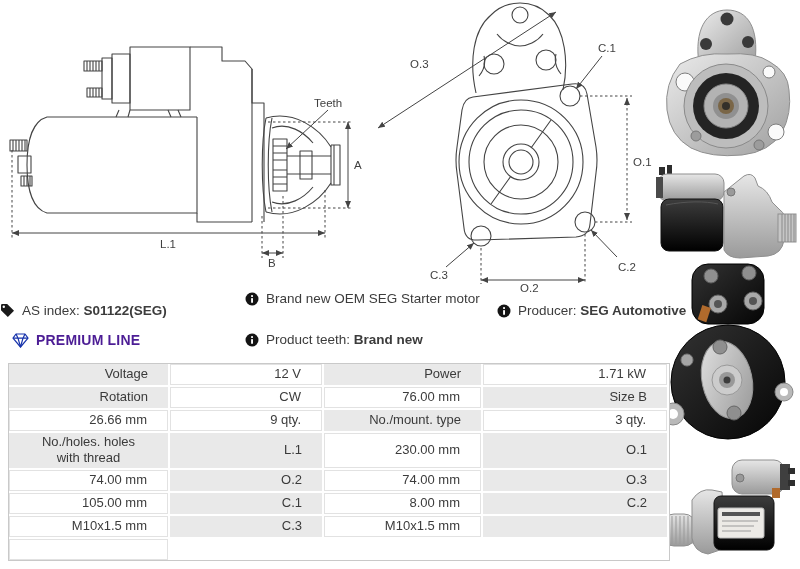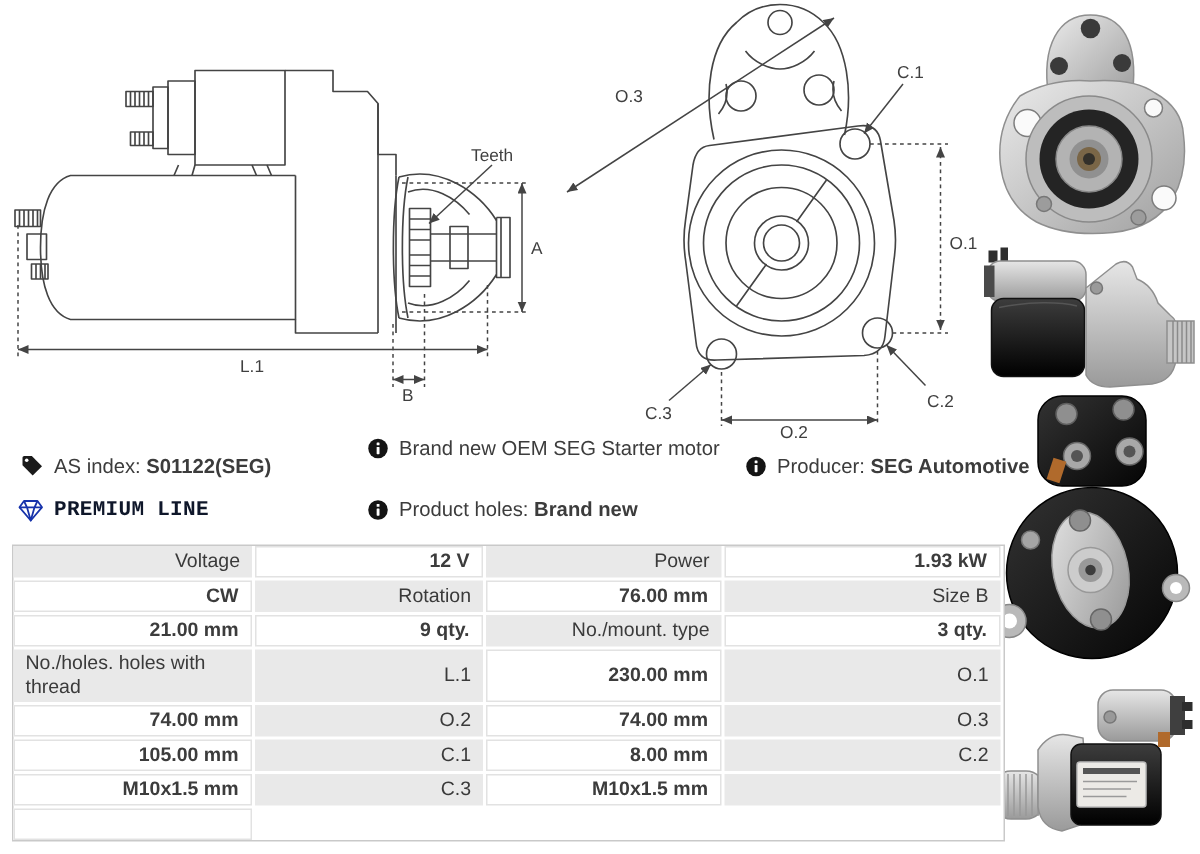--- a/index.html
+++ b/index.html
@@ -7,29 +7,29 @@
         font-family:"Liberation Sans",sans-serif;color:#3c3c3c;}
   svg.drawing{position:absolute;}
   .d-side{left:0;top:0;}
   .d-front{left:370px;top:0;}
   .dimtxt{font-family:"Liberation Sans",sans-serif;font-size:11.5px;fill:#3f3f3f;}
   .photos{position:absolute;left:656px;top:0;width:144px;height:569px;}
   .photo{position:absolute;left:0;}
   .info-item{position:absolute;display:flex;align-items:center;gap:7px;font-size:13.5px;white-space:nowrap;}
   .info-item .txt b{font-weight:bold;}
   .icon{display:inline-flex;flex:0 0 auto;}
-  .premium{color:#0f172a;font-weight:bold;font-size:14px;letter-spacing:.2px;font-family:Liberation Mono, monospace;}
+  .premium{color:#4c1d95;font-weight:bold;font-size:14px;letter-spacing:.2px;}
   .logo{position:absolute;left:558px;top:320px;}
   .spec{position:absolute;left:8px;top:363px;width:660px;display:grid;
         grid-template-columns:159px 152px 157px 184px;gap:2px;
         border:1px solid #c9c9c9;background:#fff;font-size:13px;}
-  .cell{display:flex;align-items:center;justify-content:flex-end;text-align:left;
-        padding:1px 8px;min-height:21px;box-sizing:border-box;line-height:1.25;}
+  .cell{display:flex;align-items:center;justify-content:flex-end;text-align:center;
+        padding:1px 20px;min-height:21px;box-sizing:border-box;line-height:1.25;}
   .lbl{background:#e9e9e9;color:#3a3a3a;}
-  .val{background:#fff;border:1px solid #e2e2e2;font-weight:bold;}
+  .val{background:#fff;border:1px solid #e2e2e2;}
 </style>
 </head>
 <body>
 
 <div class="page">
 
   <svg class="drawing d-side" width="370" height="295" viewBox="0 0 370 295">
     <defs>
       <marker id="ah1" markerWidth="9" markerHeight="8" refX="7" refY="3" orient="auto-start-reverse" markerUnits="userSpaceOnUse">
         <path d="M0,0 L7,3 L0,6 Z" fill="#444"></path>
@@ -230,21 +230,21 @@
       <rect x="132" y="18" width="7" height="6" fill="#2e2e2e"></rect>
       <rect x="132" y="30" width="7" height="6" fill="#2e2e2e"></rect>
       <rect x="116" y="38" width="8" height="10" fill="#b06a2c"></rect>
       <circle cx="84" cy="28" r="4" fill="#999" stroke="#777"></circle>
       <rect x="62" y="58" width="46" height="30" rx="2" fill="#eceae6" stroke="#bbb"></rect>
       <rect x="66" y="62" width="38" height="4" fill="#555"></rect>
       <path d="M66,71 H102 M66,76 H98 M66,81 H95" stroke="#9a9a9a" stroke-width="1" fill="none"></path>
     </svg>
   </div>
 
-  <div class="info-item" style="left:14px;top:303px">
+  <div class="info-item" style="left:0;top:303px">
     <span class="icon">
       <svg width="15" height="15" viewBox="0 0 15 15">
         <path d="M1,2.2 Q1,1 2.2,1 L7.2,1 L14,7.8 L7.8,14 L1,7.2 Z" fill="#1a1a1a"></path>
         <circle cx="3.8" cy="3.8" r="1.2" fill="#fff"></circle>
       </svg>
     </span>
     <span class="txt"><span>AS index:</span>&nbsp;<b>S01122(SEG)</b></span>
   </div>
 
   <div class="info-item" style="left:12px;top:332px">
@@ -271,47 +271,47 @@
   </div>
 
   <div class="info-item" style="left:245px;top:332px">
     <span class="icon">
       <svg width="14" height="14" viewBox="0 0 14 14">
         <circle cx="7" cy="7" r="6.5" fill="#141414"></circle>
         <rect x="6.1" y="3" width="1.9" height="1.9" rx=".4" fill="#fff"></rect>
         <rect x="6.1" y="6" width="1.9" height="4.8" rx=".4" fill="#fff"></rect>
       </svg>
     </span>
-    <span class="txt"><span>Product holes:</span>&nbsp;<b>Brand new</b></span>
+    <span class="txt"><span>Product teeth:</span>&nbsp;<b>Brand new</b></span>
   </div>
 
   <div class="info-item" style="left:497px;top:303px">
     <span class="icon">
       <svg width="14" height="14" viewBox="0 0 14 14">
         <circle cx="7" cy="7" r="6.5" fill="#141414"></circle>
         <rect x="6.1" y="3" width="1.9" height="1.9" rx=".4" fill="#fff"></rect>
         <rect x="6.1" y="6" width="1.9" height="4.8" rx=".4" fill="#fff"></rect>
       </svg>
     </span>
     <span class="txt"><span>Producer:</span>&nbsp;<b>SEG Automotive</b></span>
   </div>
 
 
   <div class="spec">
     <div class="cell lbl">Voltage</div>
     <div class="cell val">12 V</div>
     <div class="cell lbl">Power</div>
-    <div class="cell val">1.93 kW</div>
-
+    <div class="cell val">1.71 kW</div>
+
+    <div class="cell lbl">Rotation</div>
     <div class="cell val">CW</div>
-    <div class="cell lbl">Rotation</div>
     <div class="cell val">76.00 mm</div>
 
     <div class="cell lbl">Size B</div>
-    <div class="cell val">21.00 mm</div>
+    <div class="cell val">26.66 mm</div>
     <div class="cell val">9 qty.</div>
 
     <div class="cell lbl">No./mount. type</div>
     <div class="cell val">3 qty.</div>
     <div class="cell lbl">No./holes. holes with thread</div>
 
     <div class="cell lbl">L.1</div>
     <div class="cell val">230.00 mm</div>
     <div class="cell lbl">O.1</div>
     <div class="cell val">74.00 mm</div>

